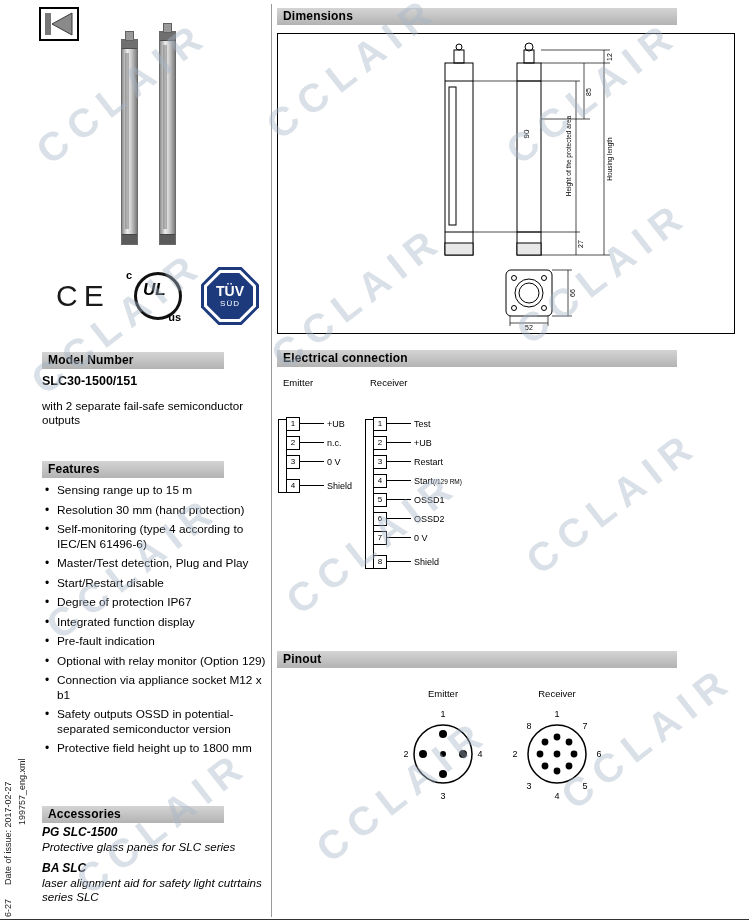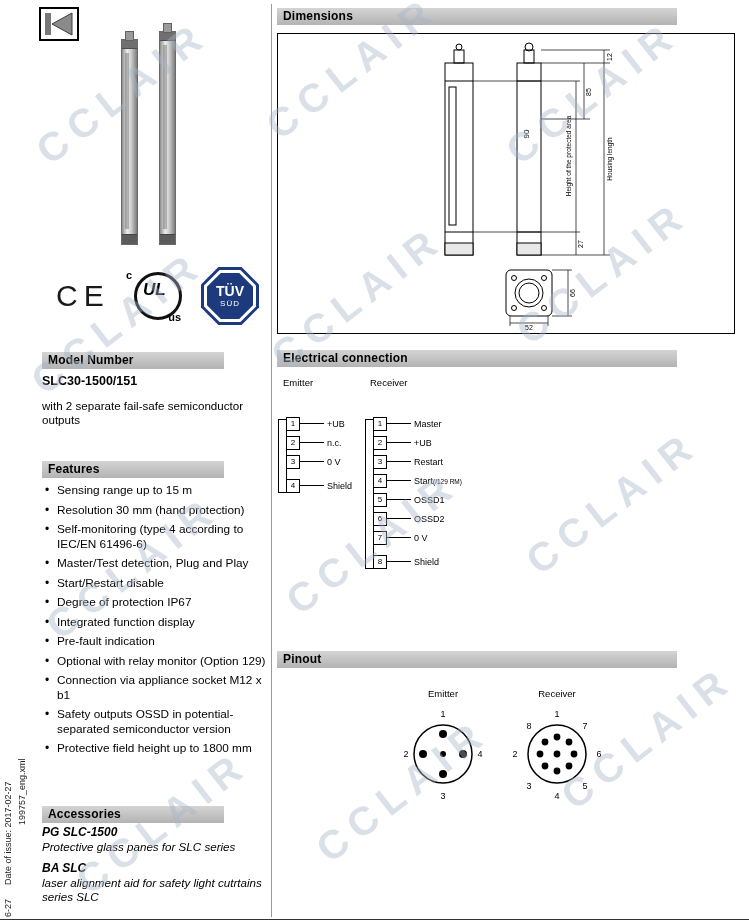--- a/index.html
+++ b/index.html
@@ -260,21 +260,21 @@
     <span class="pin-wire"></span>
     <span class="pin-label">Shield</span>
   </div>
 </div>
 
 <div class="connector" style="left:373px;top:414px">
   <div class="conn-stem" style="height:148px"></div>
   <div class="pin-row">
     <span class="pin-no">1</span>
     <span class="pin-wire"></span>
-    <span class="pin-label">Master</span>
+    <span class="pin-label">Test</span>
   </div>
   <div class="pin-row">
     <span class="pin-no">2</span>
     <span class="pin-wire"></span>
     <span class="pin-label">+UB</span>
   </div>
   <div class="pin-row">
     <span class="pin-no">3</span>
     <span class="pin-wire"></span>
     <span class="pin-label">Restart</span>

